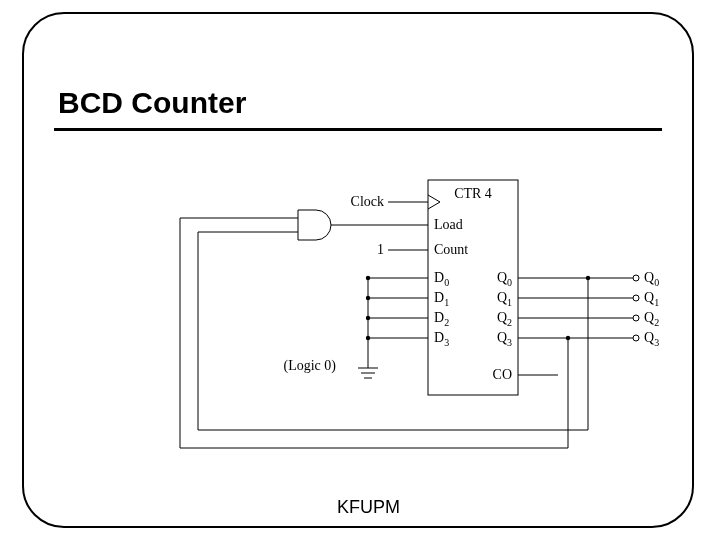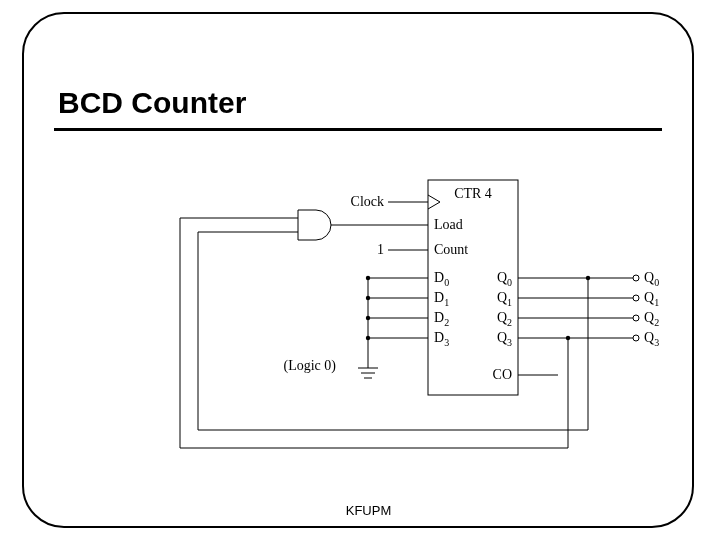--- a/index.html
+++ b/index.html
@@ -58,21 +58,21 @@
   .question .indented {
     display: block;
     margin-left: 26px;
   }
   .footer {
     position: absolute;
     left: 1px;
     right: 0;
     bottom: 22px;
     text-align: center;
-    font-size: 13px;
+    font-size: 18px;
     padding-left: 20px;
   }
   .diagram {
     position: absolute;
     left: 158px;
     top: 170px;
     width: 520px;
     height: 310px;
   }
   .diagram text {

